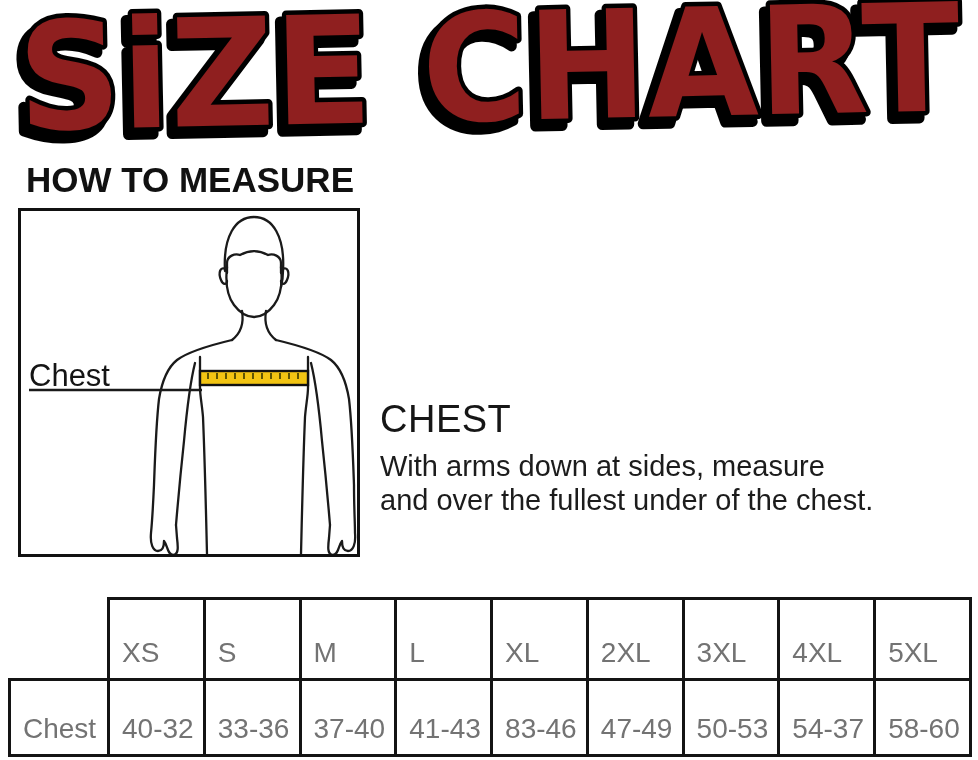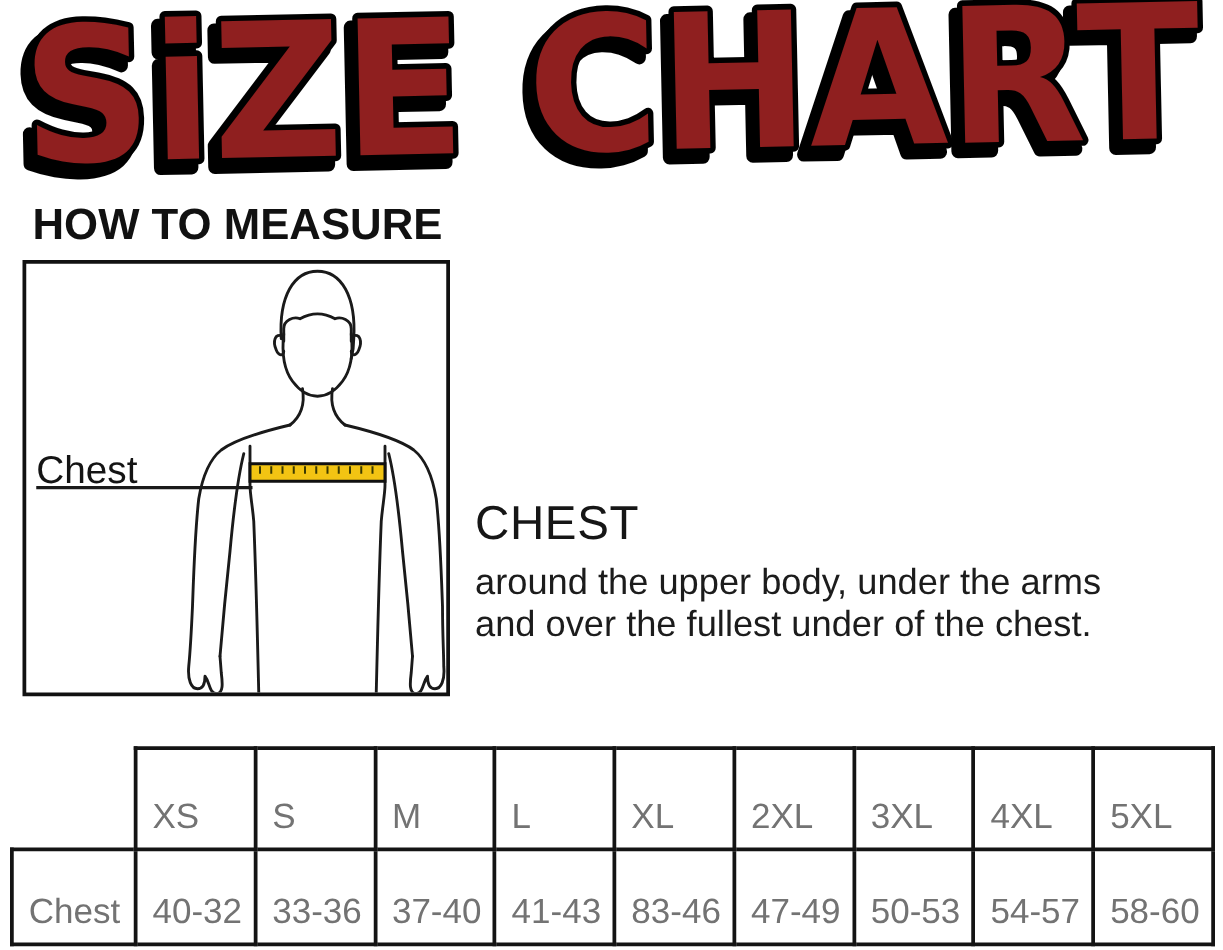--- a/index.html
+++ b/index.html
@@ -139,21 +139,21 @@
         </g>
       </g>
 
       <line x1="8" y1="179" x2="181" y2="179" stroke="#1a1a1a" stroke-width="2.6"></line>
       <text x="8" y="175" font-size="31" fill="#141414" font-family="'Liberation Sans', sans-serif">Chest</text>
     </svg>
   </div>
 
   <div class="chest-heading">CHEST</div>
   <div class="chest-desc">
-    <div>around the upper body, under the arms</div>
+    <div>With arms down at sides, measure</div>
     <div>and over the fullest under of the chest.</div>
   </div>
 
   <table class="size-table">
     <colgroup>
       <col style="width:99px">
       <col span="9">
     </colgroup>
     <tbody>
         <tr class="header-row">
@@ -170,19 +170,19 @@
     </tr>
     <tr class="data-row">
       <td>Chest</td>
       <td>40-32</td>
       <td>33-36</td>
       <td>37-40</td>
       <td>41-43</td>
       <td>83-46</td>
       <td>47-49</td>
       <td>50-53</td>
-      <td>54-57</td>
+      <td>54-37</td>
       <td>58-60</td>
     </tr>
   </tbody>
     </table>
 
 </div>
 
 </body></html>

